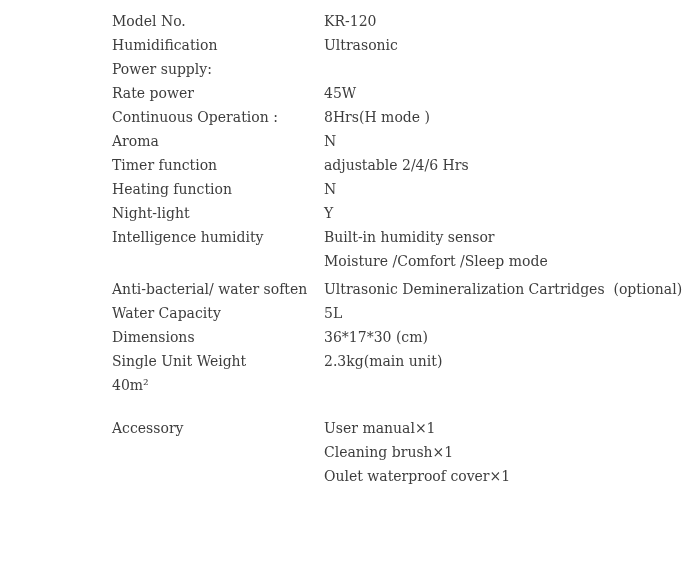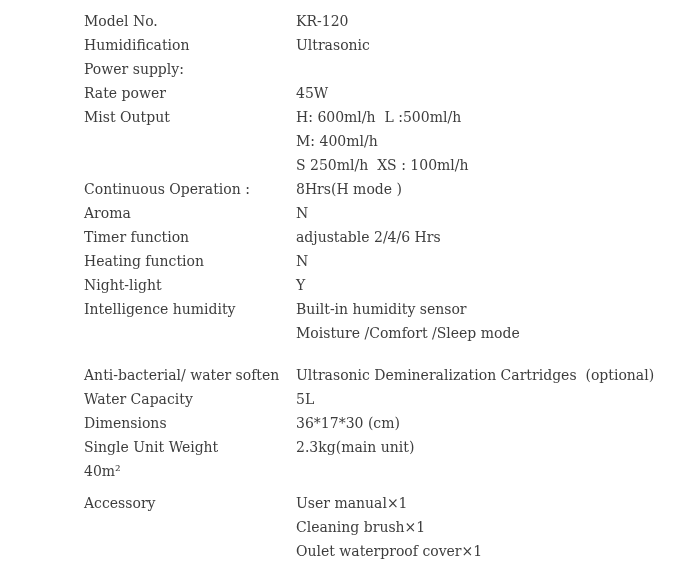--- a/index.html
+++ b/index.html
@@ -11,43 +11,43 @@
     height: 565px;
     background: #ffffff;
     position: relative;
     overflow: hidden;
     font-family: "DejaVu Serif", "Liberation Serif", serif;
     font-size: 14px;
     color: #3d3d3d;
   }
   .spec-table {
     position: absolute;
-    left: 84px;
+    left: 112px;
     top: 9px;
     width: 580px;
   }
   .spec-row {
     display: flex;
     align-items: flex-start;
   }
   .spec-label {
     width: 212px;
     flex: 0 0 212px;
     line-height: 24px;
     white-space: pre;
   }
   .spec-values {
     flex: 1 1 auto;
   }
   .spec-value {
     line-height: 24px;
     white-space: pre;
   }
-  .gap-4 { margin-top: 18px; }
-  .gap-2 { margin-top: 8px; }
+  .gap-4 { margin-top: 4px; }
+  .gap-2 { margin-top: 19px; }
 </style>
 </head>
 <body>
 
 <div class="spec-table">
 
   <div class="spec-row">
     <div class="spec-label">Model No.</div>
     <div class="spec-values">
       <div class="spec-value">KR-120</div>
@@ -65,28 +65,20 @@
     <div class="spec-label">Power supply:</div>
   </div>
 
   <div class="spec-row">
     <div class="spec-label">Rate power</div>
     <div class="spec-values">
       <div class="spec-value">45W</div>
     </div>
   </div>
 
-  <div class="spec-row">
-    <div class="spec-label">Mist Output</div>
-    <div class="spec-values">
-      <div class="spec-value">H: 600ml/h  L :500ml/h</div>
-      <div class="spec-value">M: 400ml/h</div>
-      <div class="spec-value">S 250ml/h  XS : 100ml/h</div>
-    </div>
-  </div>
 
   <div class="spec-row">
     <div class="spec-label">Continuous Operation :</div>
     <div class="spec-values">
       <div class="spec-value">8Hrs(H mode )</div>
     </div>
   </div>
 
   <div class="spec-row">
     <div class="spec-label">Aroma</div>

